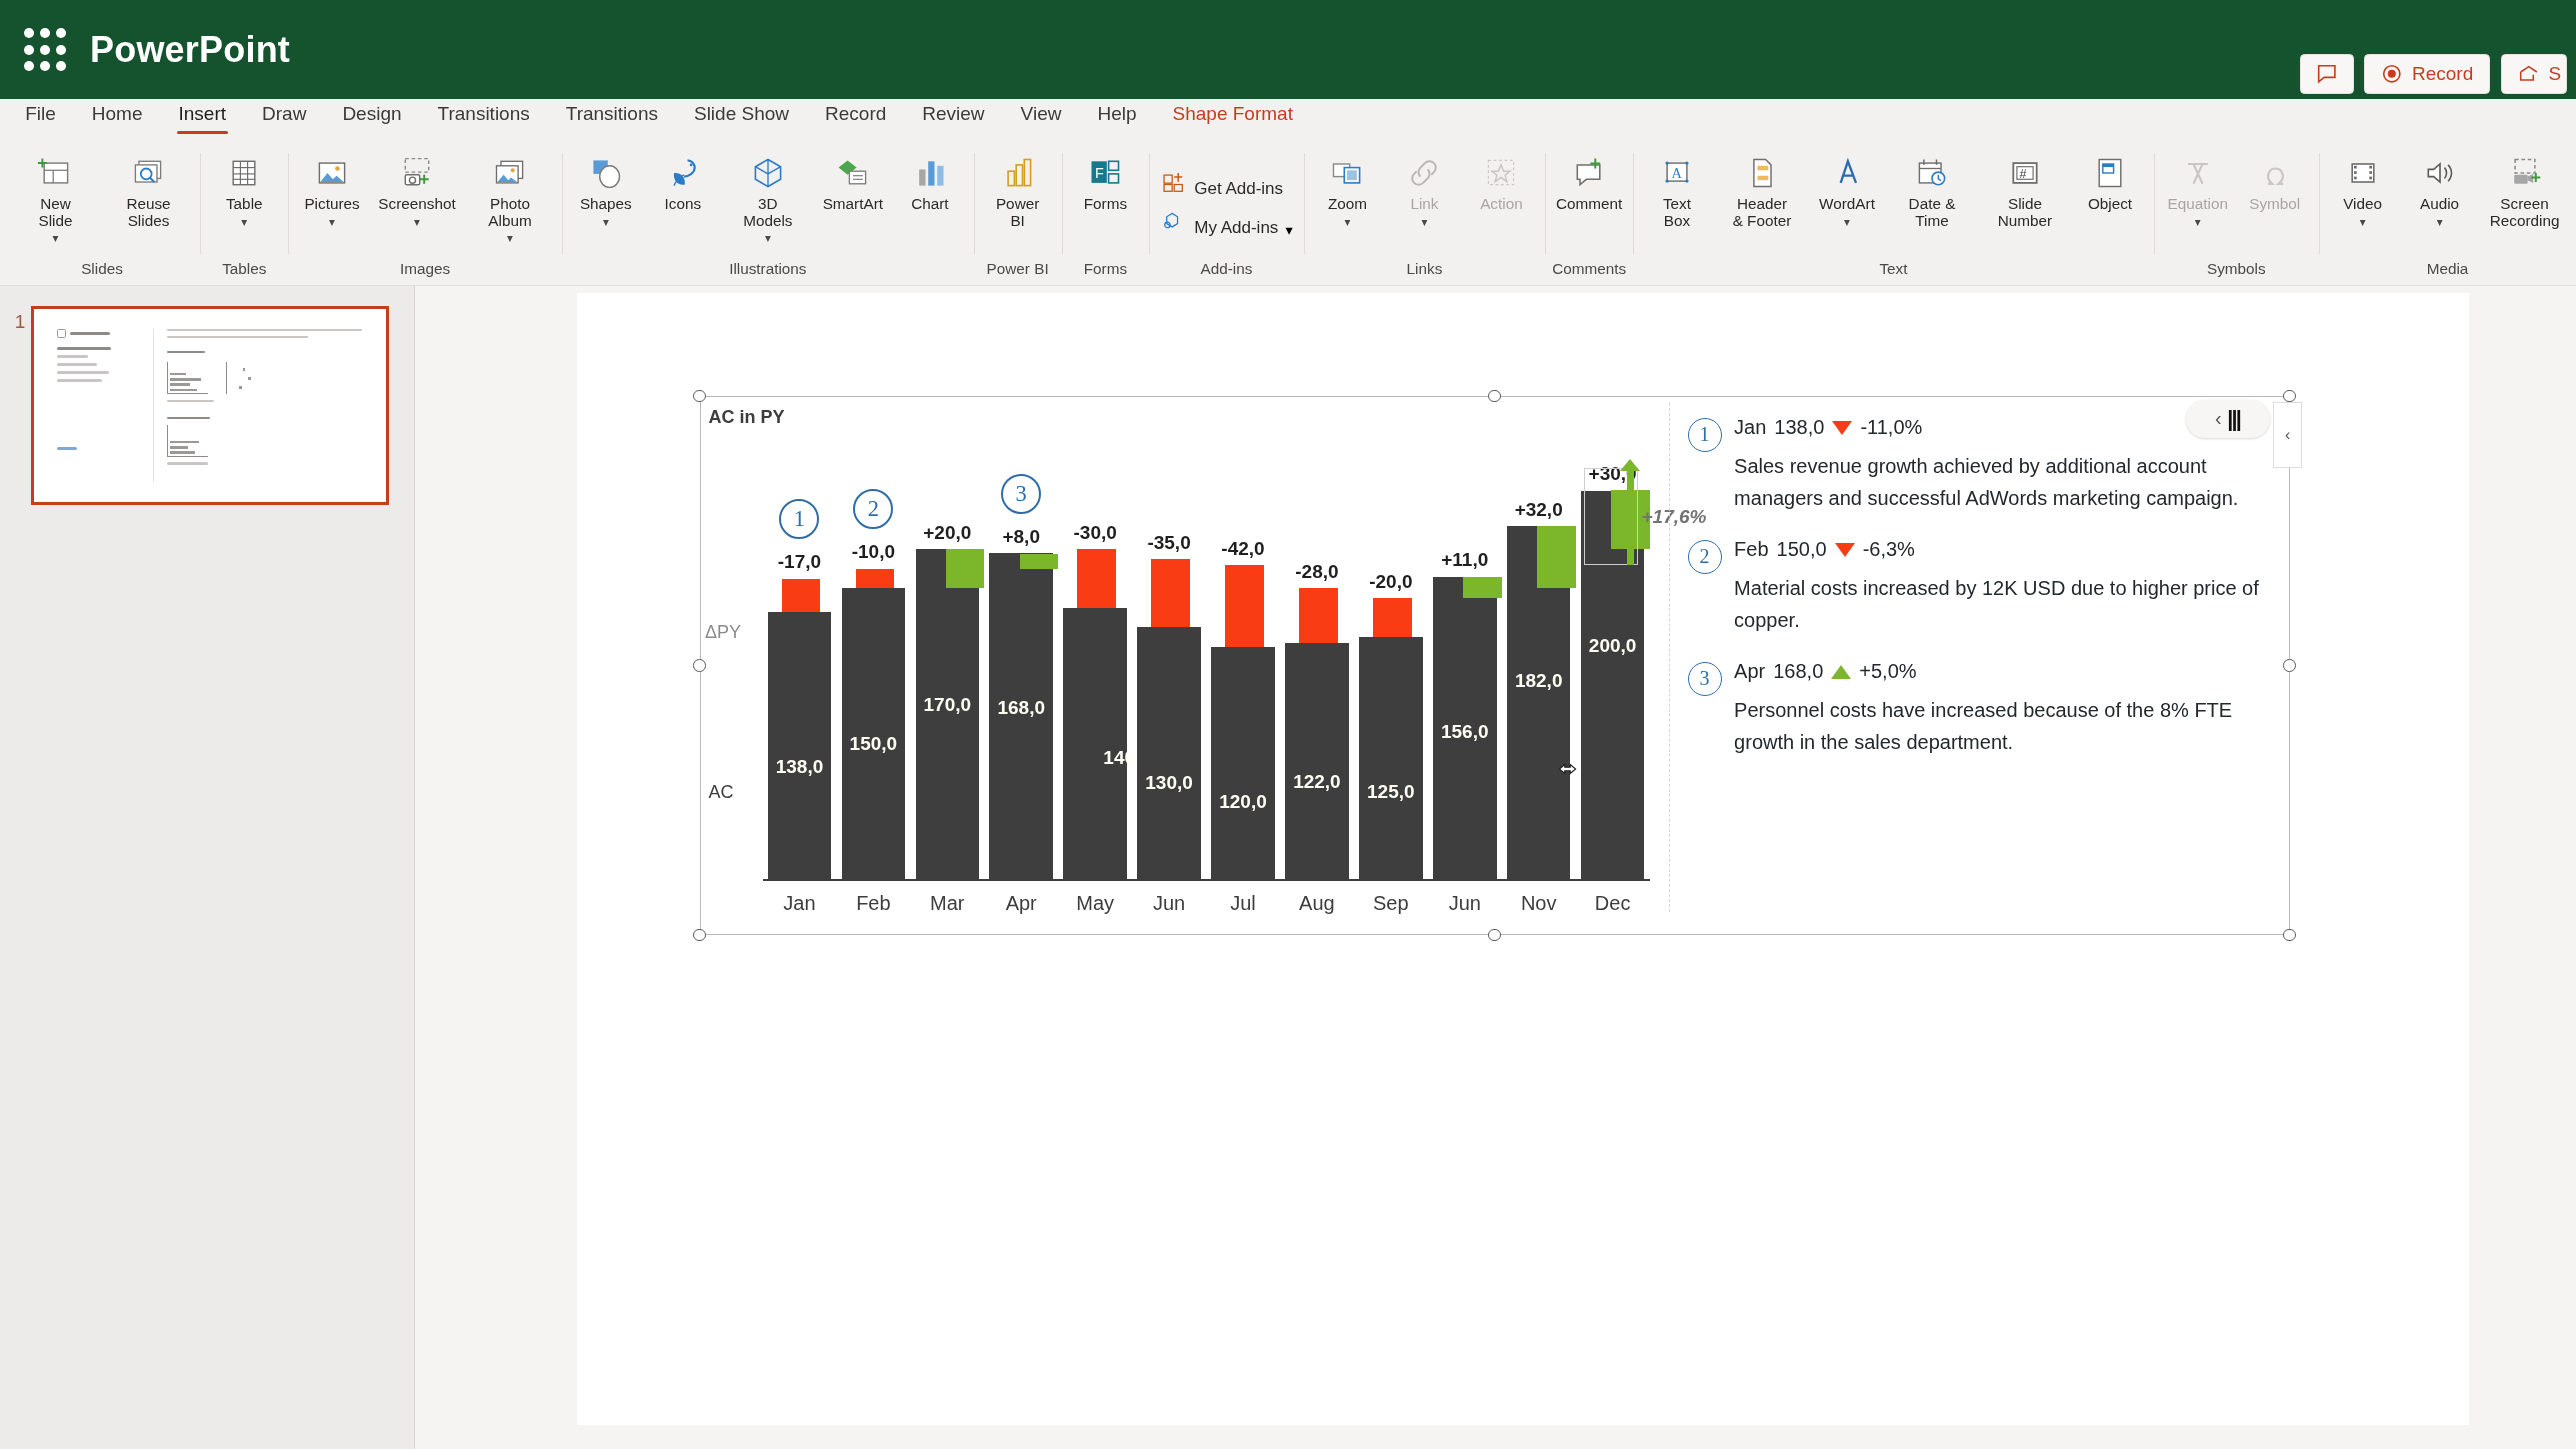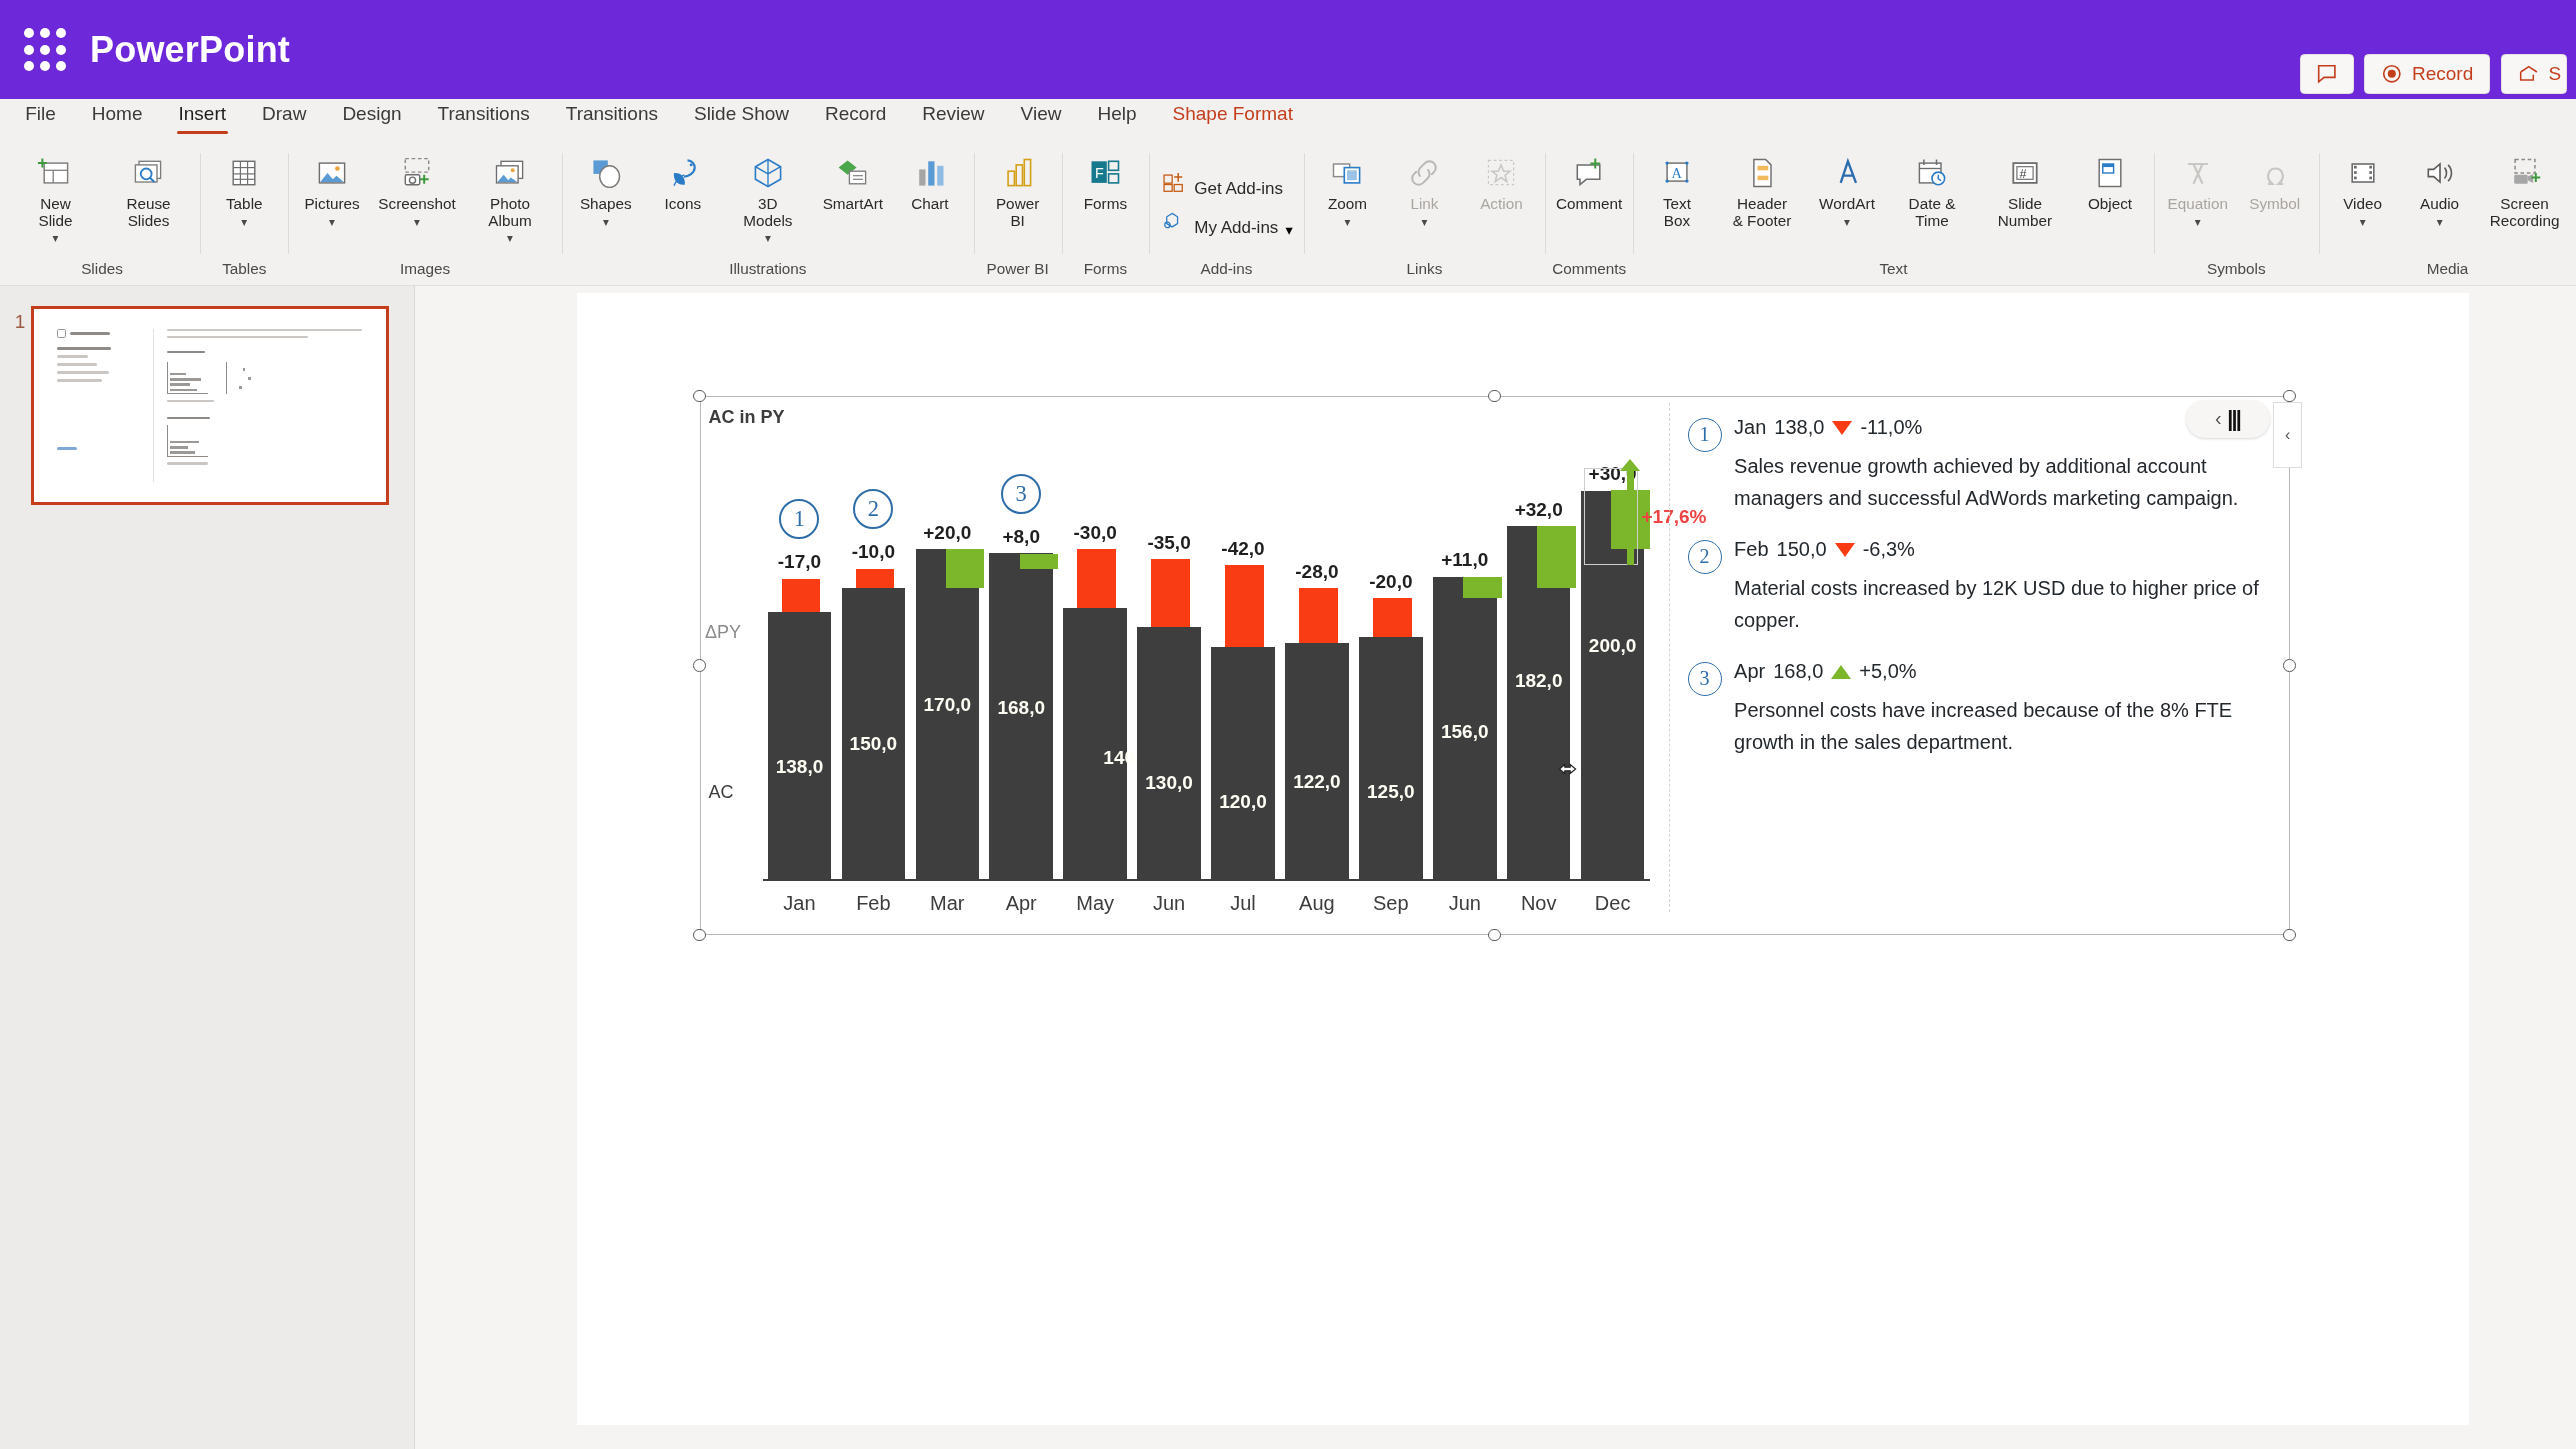--- a/index.html
+++ b/index.html
@@ -5,21 +5,21 @@
   * { box-sizing: border-box; margin: 0; padding: 0; }
   html, body {
     width: 2576px; height: 1449px;
     font-family: "Liberation Sans", sans-serif;
     background: #ffffff;
     overflow: hidden;
   }
 
   
   .titlebar {
-    height: 99px; background: #6d28d9; position: relative;
+    height: 99px; background: #14532d; position: relative;
     display: flex; align-items: center;
   }
   .waffle { width: 90px; display:flex; align-items:center; justify-content:center; }
   .waffle-grid { display:grid; grid-template-columns: repeat(3, 10px); grid-template-rows: repeat(3, 10px); gap: 6.3px; }
   .waffle-grid i { width:10px; height:10px; background:#fff; border-radius:50%; display:block; }
   .app-title { color:#fff; font-size:36px; font-weight:bold; letter-spacing:0.2px; }
 
   
   .ribbon-tabs {
     height: 43px; background:#F3F1EF; display:flex; align-items:flex-start;
@@ -160,21 +160,21 @@
   .growth-box {
     position:absolute; border:0.9px solid #CFCFCF; background:transparent;
   }
   .growth-arrow { position:absolute; width:7.2px; background:#7BB62B; }
   .growth-arrow::before {
     content:""; position:absolute; top:-10.8px; left:-6.3px;
     border-left:10px solid transparent; border-right:10px solid transparent;
     border-bottom:12.6px solid #7BB62B;
   }
   .growth-lbl {
-    position:absolute; font-size:19px; font-weight:bold; color:#ef4444;
+    position:absolute; font-size:19px; font-style:italic; font-weight:bold; color:#737373;
     white-space:nowrap;
   }
 
   
   .v-dash {
     position:absolute; top:7.2px; bottom:23.4px; width:0; border-left:1.8px dashed #D5D5D5;
   }
 
   
   .notes { position:absolute; left: 988px; top: 20px; width: 575px; }

